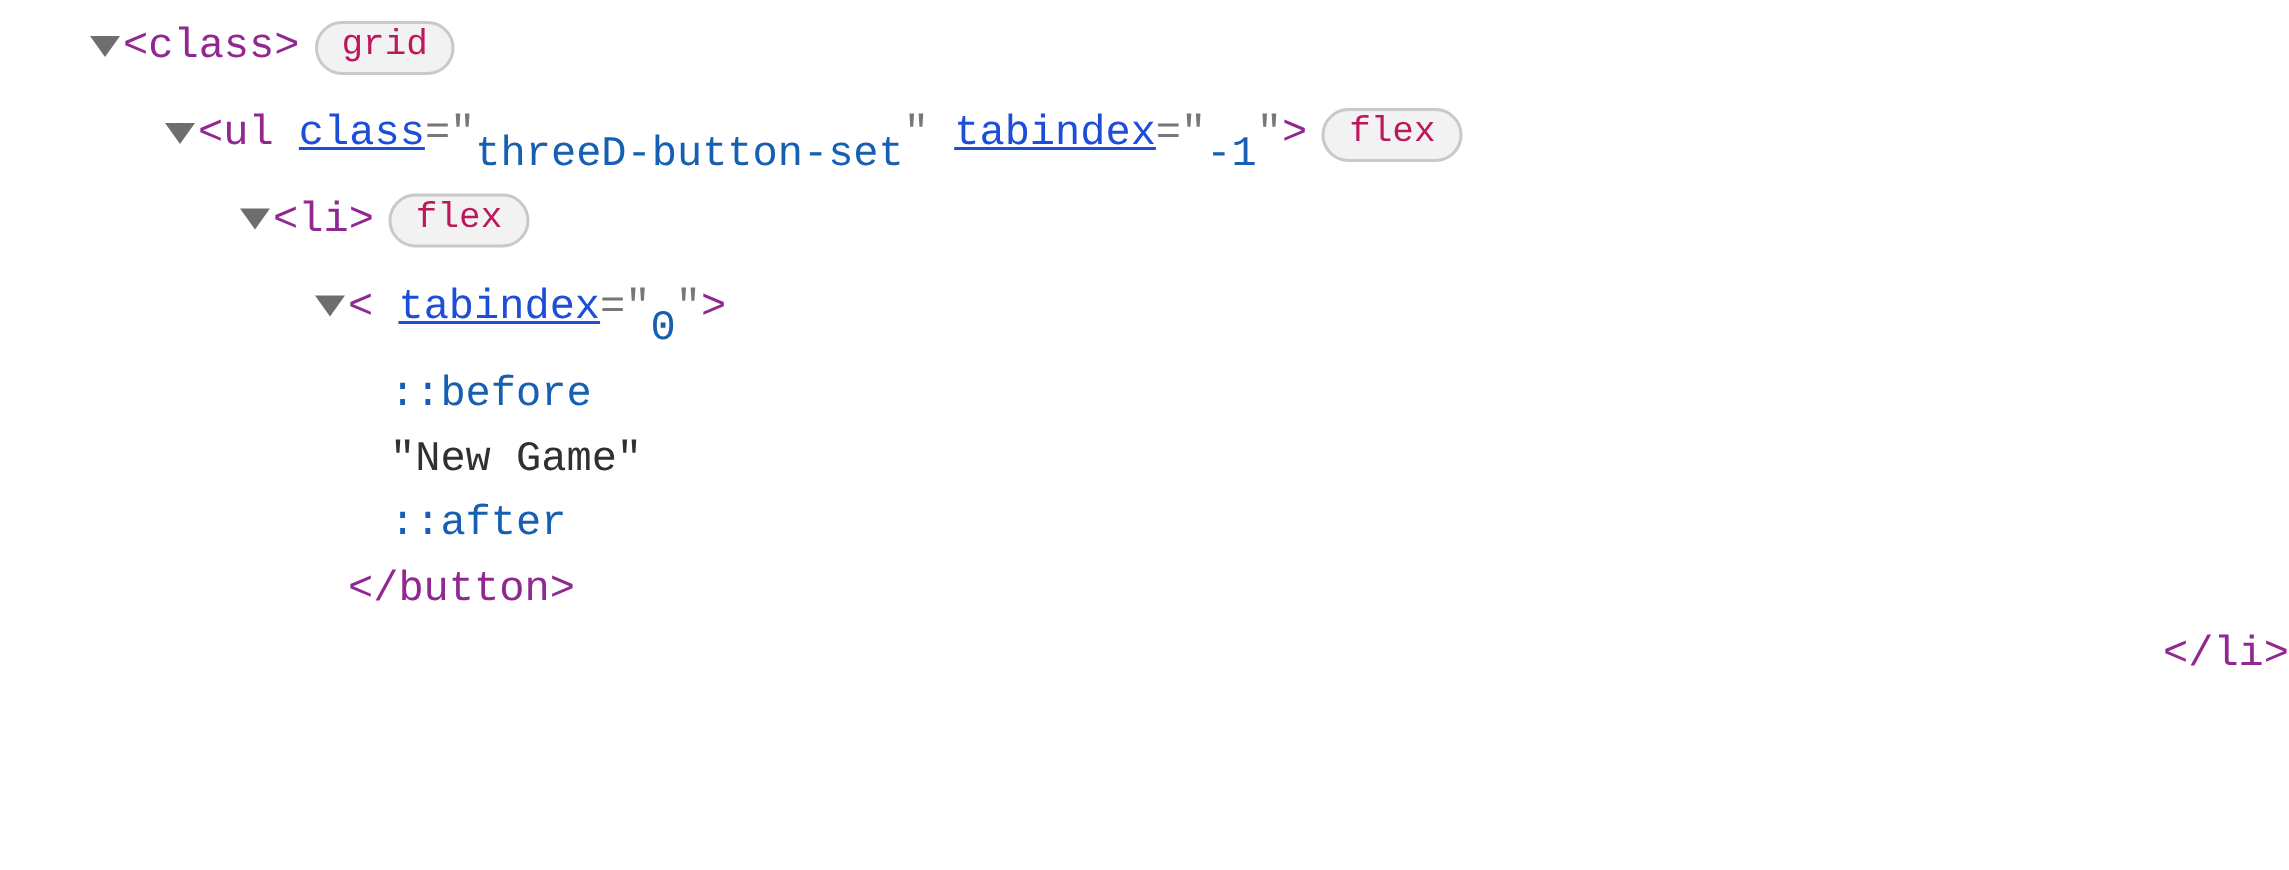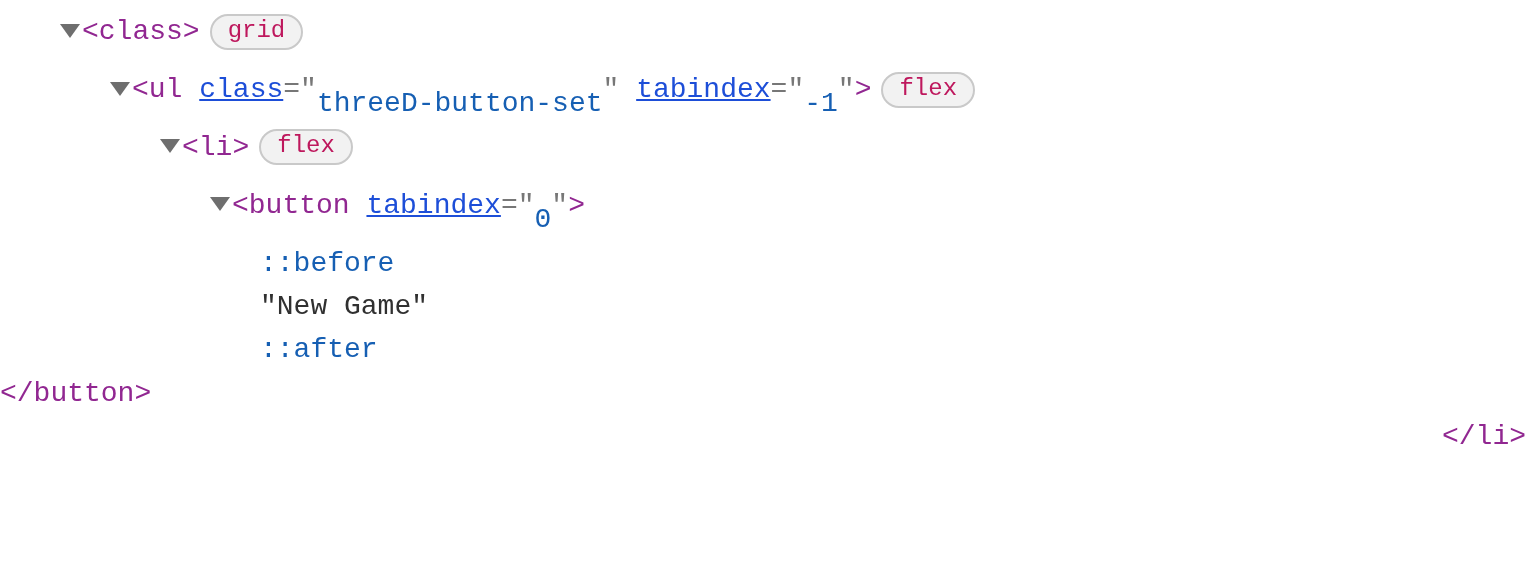--- a/index.html
+++ b/index.html
@@ -21,21 +21,21 @@
       align-items: center;
       white-space: pre;
       padding-left: 0;
     }
     .indent-0 { padding-left: 60px; }
     .indent-1 { padding-left: 110px; }
     .indent-2 { padding-left: 160px; }
     .indent-3 { padding-left: 210px; }
     .indent-4 { padding-left: 260px; }
     .indent-2-noarrow { padding-left: 181px; justify-content: flex-end; }
-    .indent-3-noarrow { }
+    .indent-3-noarrow { padding-left: 232px; }
 
     .arrow {
       display: inline-block;
       width: 0;
       height: 0;
       border-left: 10px solid transparent;
       border-right: 10px solid transparent;
       border-top: 14px solid #6e6e6e;
       margin-right: 2px;
       vertical-align: middle;
@@ -74,21 +74,21 @@
 
 <div class="row indent-1">
   <span class="arrow"></span><span class="punct">&lt;</span><span class="tag">ul</span><span> </span><span class="attr-name">class</span><span class="eq">=</span><span class="quote">"</span><span class="attr-value">threeD-button-set</span><span class="quote">"</span><span> </span><span class="attr-name">tabindex</span><span class="eq">=</span><span class="quote">"</span><span class="attr-value">-1</span><span class="quote">"</span><span class="punct">&gt;</span><span class="badge">flex</span>
 </div>
 
 <div class="row indent-2">
   <span class="arrow"></span><span class="punct">&lt;</span><span class="tag">li</span><span class="punct">&gt;</span><span class="badge">flex</span>
 </div>
 
 <div class="row indent-3">
-  <span class="arrow"></span><span class="punct">&lt;</span><span class="tag">button</span><span> </span><span class="attr-name">tabindex</span><span class="eq">=</span><span class="quote">"</span><span class="attr-value">0</span><span class="quote">"</span><span class="punct">&gt;</span>
+  <span class="arrow"></span><span class="punct">&lt;</span><span> </span><span class="attr-name">tabindex</span><span class="eq">=</span><span class="quote">"</span><span class="attr-value">0</span><span class="quote">"</span><span class="punct">&gt;</span>
 </div>
 
 <div class="row indent-4">
   <span class="pseudo">::before</span>
 </div>
 
 <div class="row indent-4">
   <span class="text-node">"New Game"</span>
 </div>
 

